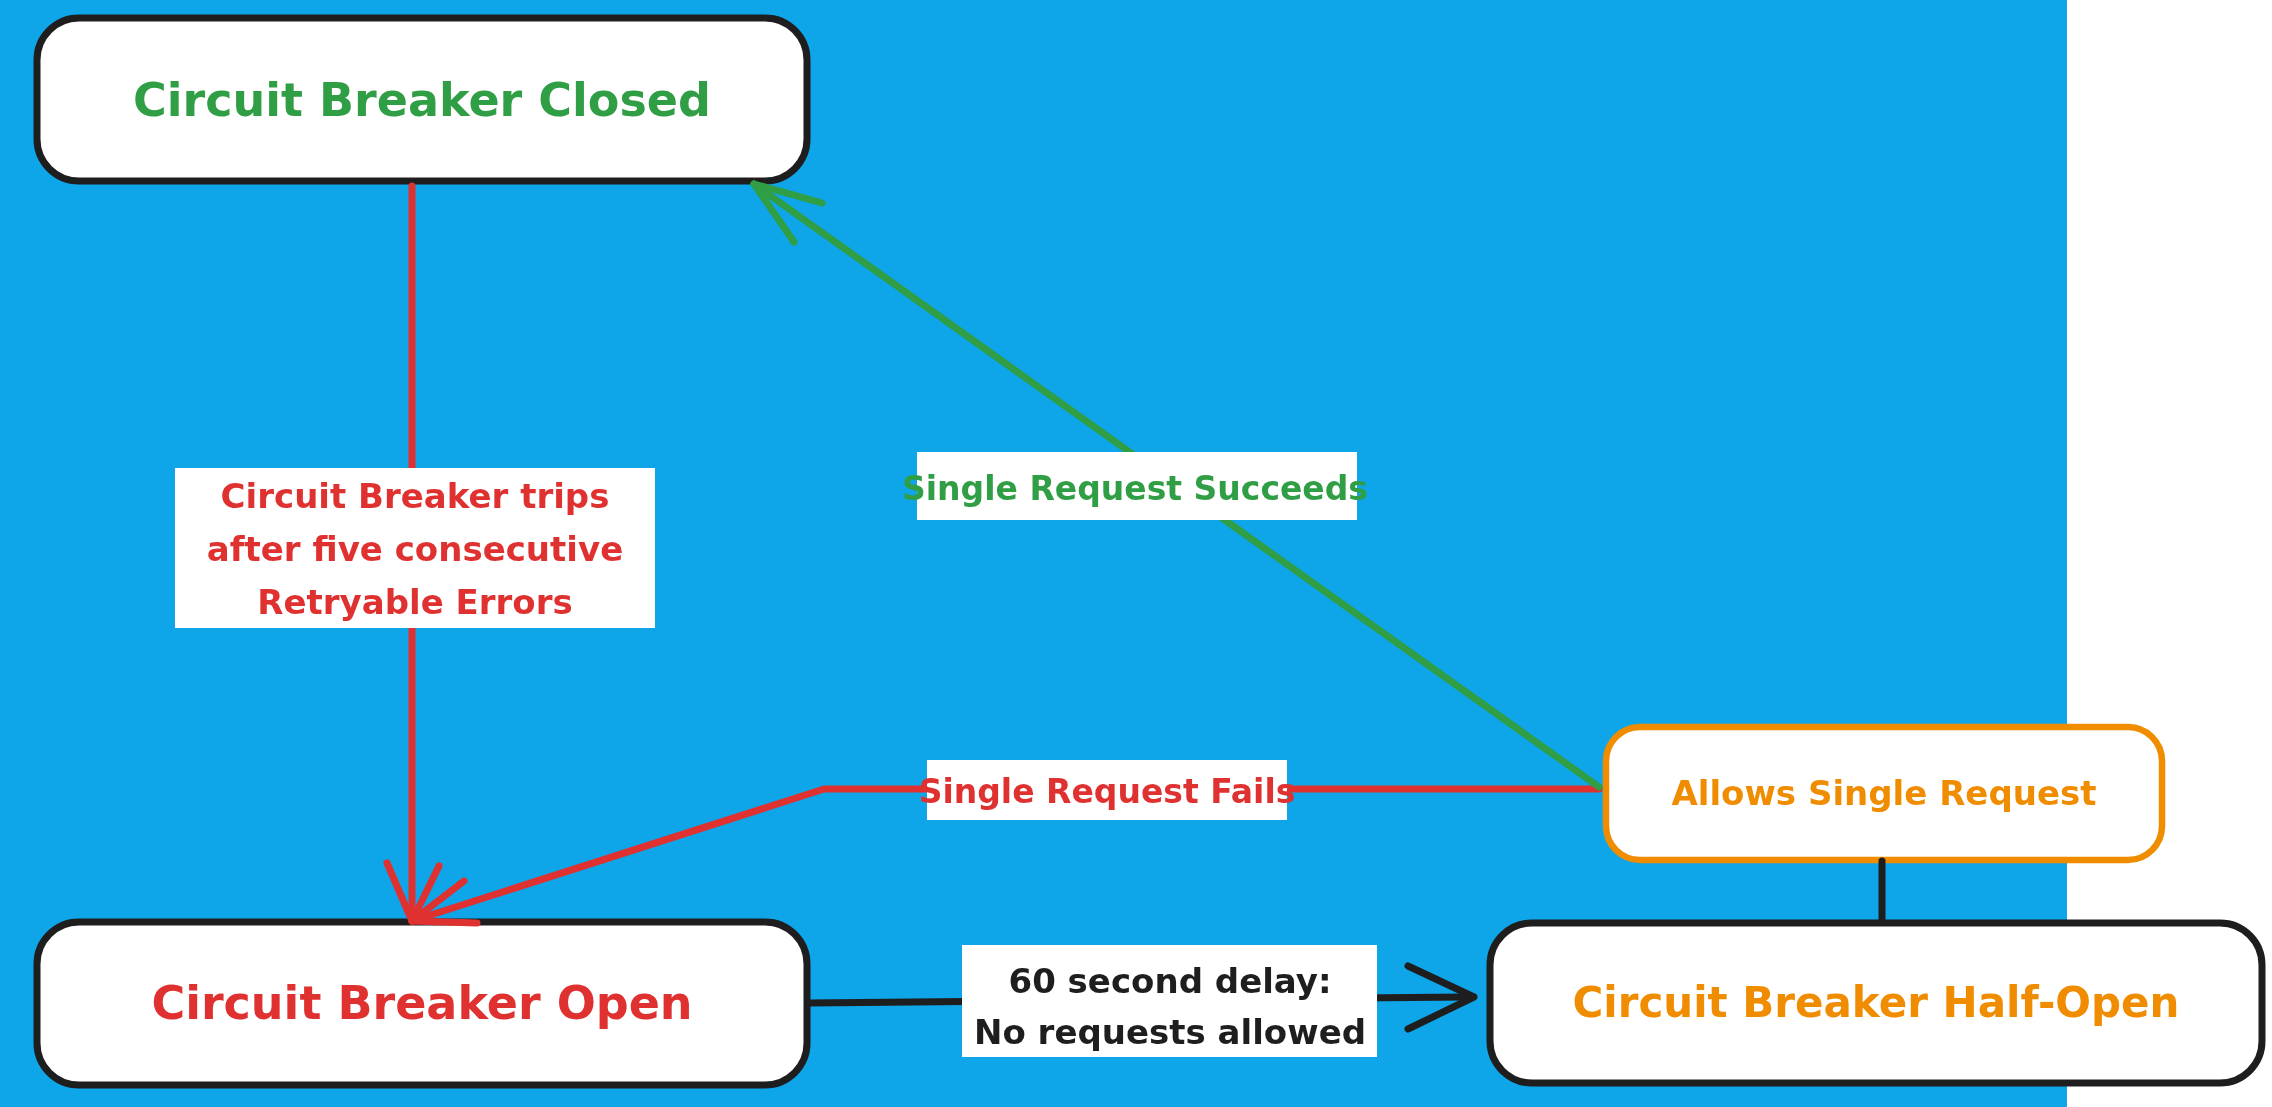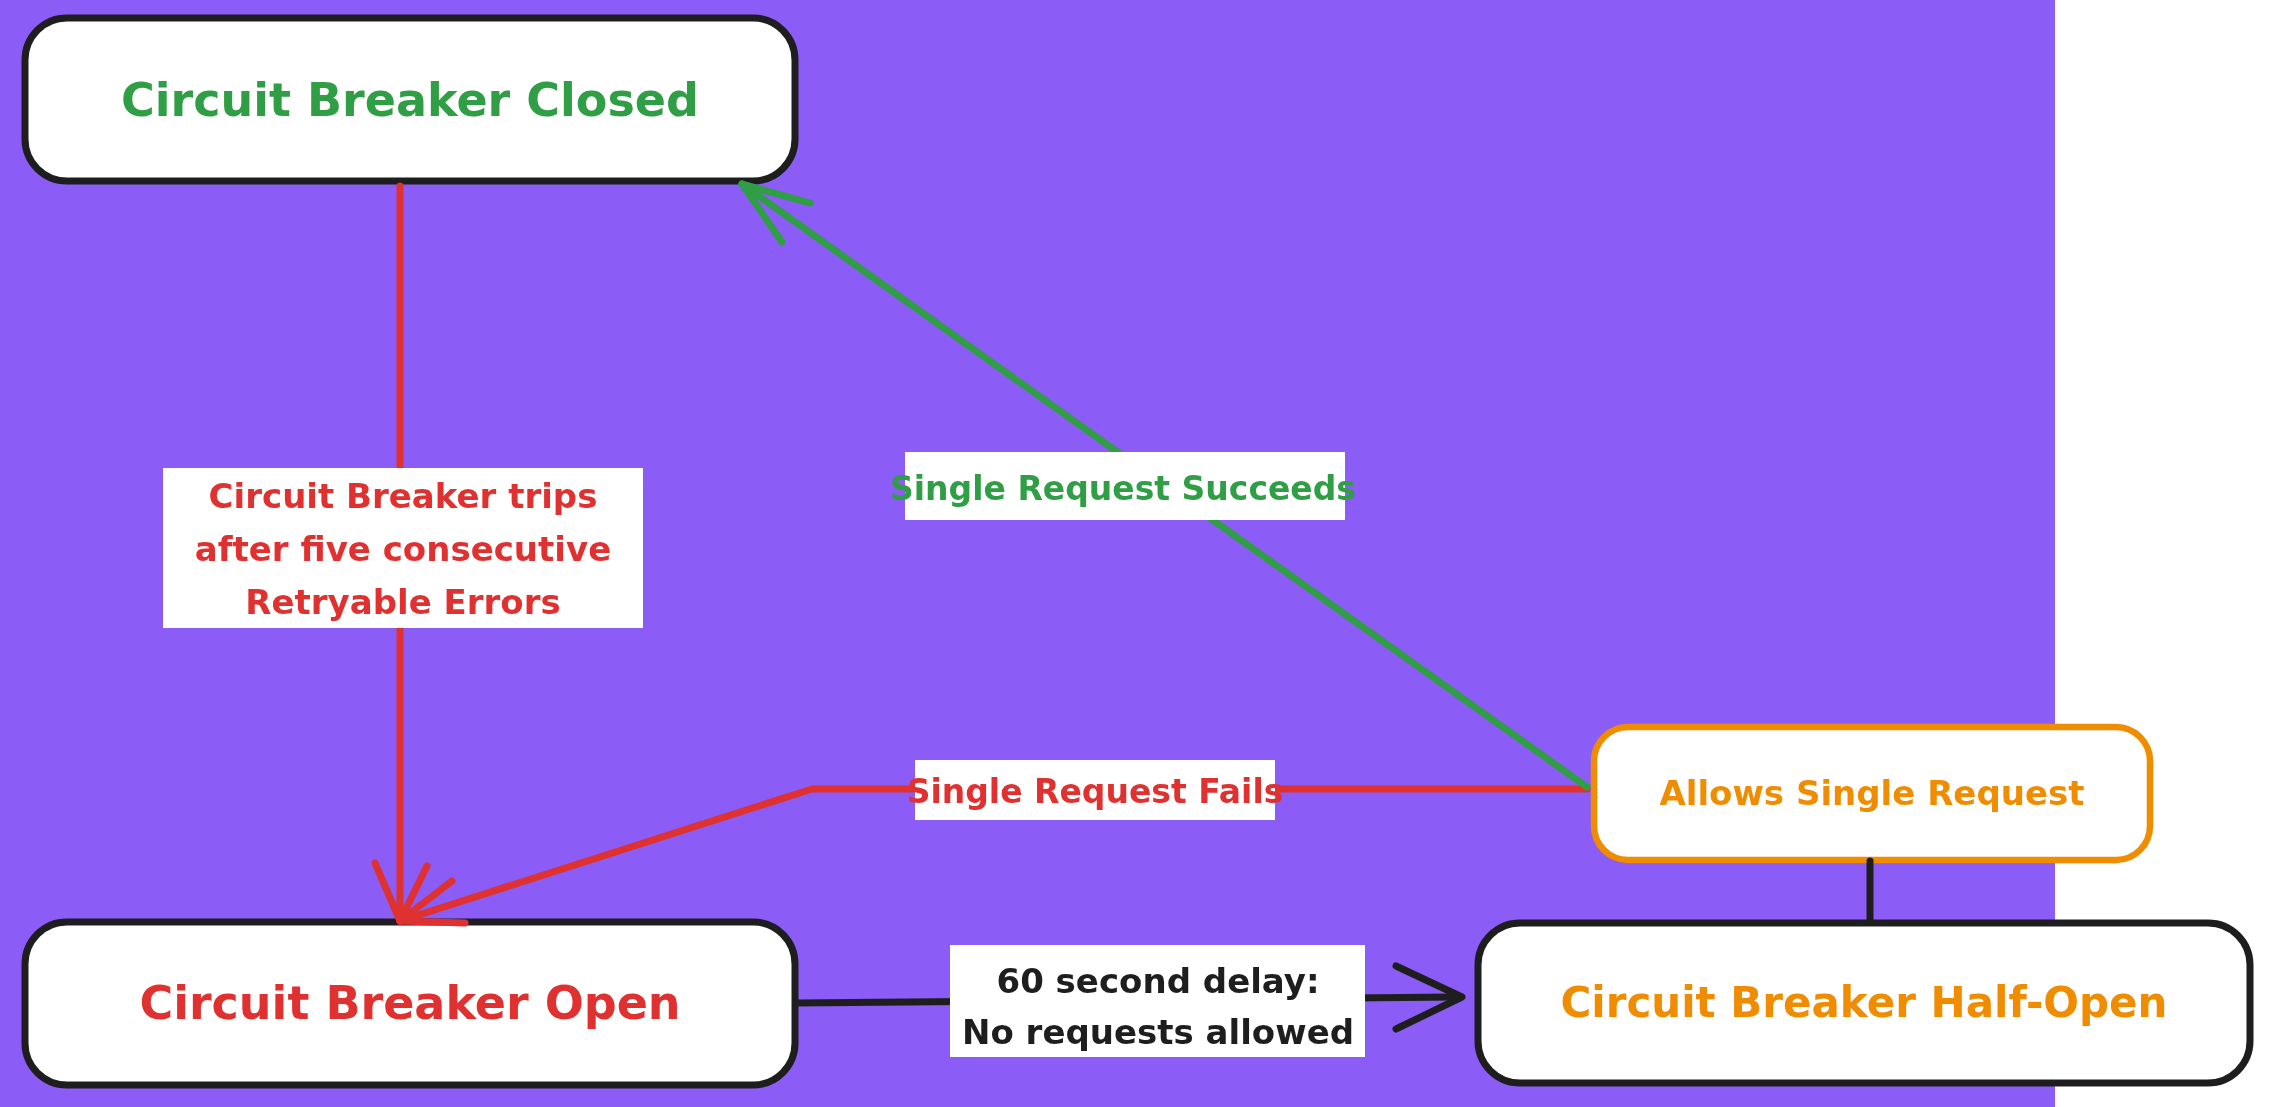--- a/index.html
+++ b/index.html
@@ -9,21 +9,22 @@
   }
   body {
     width: 2272px;
     height: 1107px;
     overflow: hidden;
   }
   .canvas {
     position: relative;
     width: 2055px;
     height: 1107px;
-    background: #8b5cf6;
+    background: #0ea5e9;
+    padding-left: 12px;
   }
   svg { display: block; }
 
   text {
     font-family: "DejaVu Sans", sans-serif;
     font-weight: bold;
     text-anchor: middle;
   }
 
   

